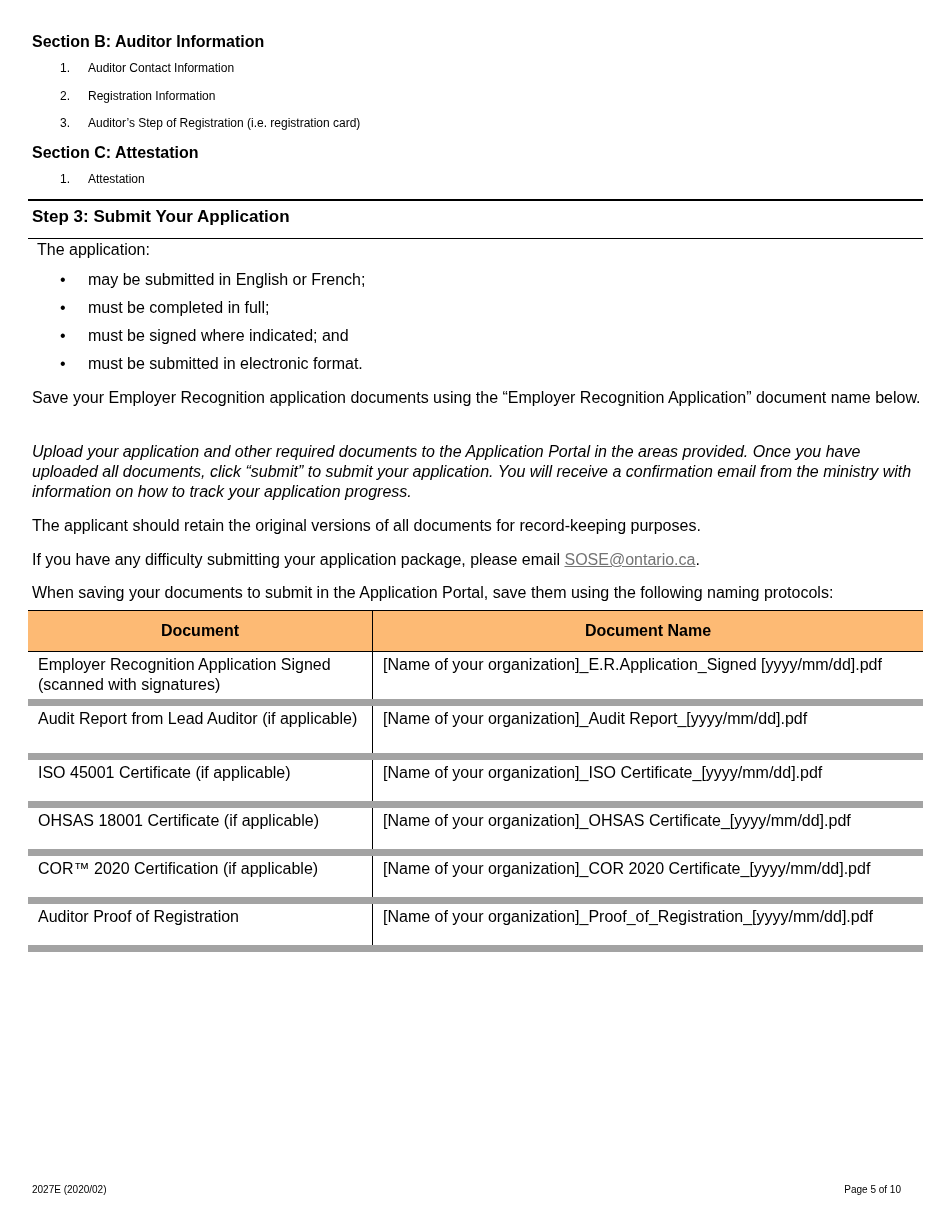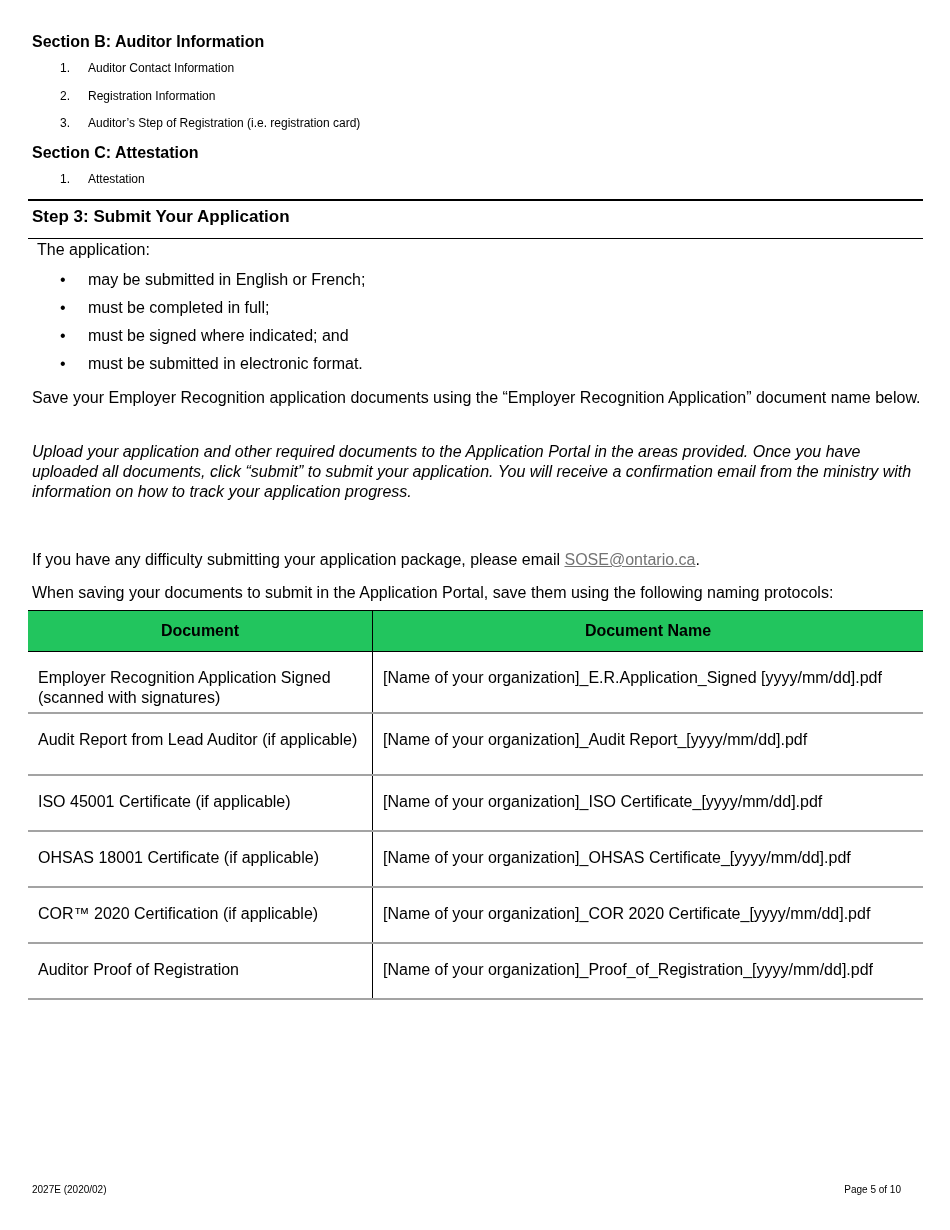--- a/index.html
+++ b/index.html
@@ -9,23 +9,23 @@
   .num-item { position:absolute; left:60px; font-size:12px; }
   .num-item .n { display:inline-block; width:28px; }
   .rule { position:absolute; left:28px; width:895px; background:#000; }
   .step-title { position:absolute; left:32px; top:207px; font-weight:bold; font-size:17px; }
   .lead { position:absolute; left:37px; top:241px; }
   .bullet { position:absolute; left:60px; }
   .bullet .b { display:inline-block; width:28px; }
   .para { position:absolute; left:32px; width:890px; line-height:20px; }
   .para a { color:#737373; text-decoration:underline; }
   table { position:absolute; left:28px; top:610px; width:895px; border-collapse:collapse; font-size:16px; }
-  th { background:#22c55e; font-weight:bold; height:38px; border-top:1px solid #000; border-bottom:1px solid #000; }
+  th { background:#fdba74; font-weight:bold; height:38px; border-top:1px solid #000; border-bottom:1px solid #000; }
   th.c1, td.c1 { width:324px; border-right:1px solid #000; }
-  td { vertical-align:top; border-bottom:2px solid #a3a3a3; padding:16px 10px 0 10px; line-height:20px; }
+  td { vertical-align:top; border-bottom:7px solid #a3a3a3; padding:3px 10px 0 10px; line-height:20px; }
   tr.r2 td { height:44px; }
   tr.r1 td { height:38px; }
   .footer-left { position:absolute; left:32px; top:1184px; font-size:10px; }
   .footer-right { position:absolute; right:49px; top:1184px; font-size:10px; }
 </style>
 </head>
 <body>
 
 <div class="page">
 
@@ -42,20 +42,21 @@
   <div class="rule" style="top:238px; height:1px;"></div>
 
   <div class="lead">The application:</div>
   <div class="bullet" style="top:271px;"><span class="b">•</span><span>may be submitted in English or French;</span></div>
   <div class="bullet" style="top:299px;"><span class="b">•</span><span>must be completed in full;</span></div>
   <div class="bullet" style="top:327px;"><span class="b">•</span><span>must be signed where indicated; and</span></div>
   <div class="bullet" style="top:355px;"><span class="b">•</span><span>must be submitted in electronic format.</span></div>
 
   <div class="para" style="top:388px;">Save your Employer Recognition application documents using the “Employer Recognition Application” document name below.</div>
   <div class="para" style="top:442px;font-style:italic;">Upload your application and other required documents to the Application Portal in the areas provided. Once you have uploaded all documents, click “submit” to submit your application. You will receive a confirmation email from the ministry with information on how to track your application progress.</div>
+  <div class="para" style="top:516px;">The applicant should retain the original versions of all documents for record-keeping purposes.</div>
   <div class="para" style="top:550px;"><span>If you have any difficulty submitting your application package, please email </span><a>SOSE@ontario.ca</a><span>.</span></div>
   <div class="para" style="top:583px;">When saving  your documents to submit in the Application Portal, save them using the following naming protocols:</div>
 
   <table>
     <thead>
       <tr>
         <th class="c1">Document</th>
         <th>Document Name</th>
       </tr>
     </thead>

